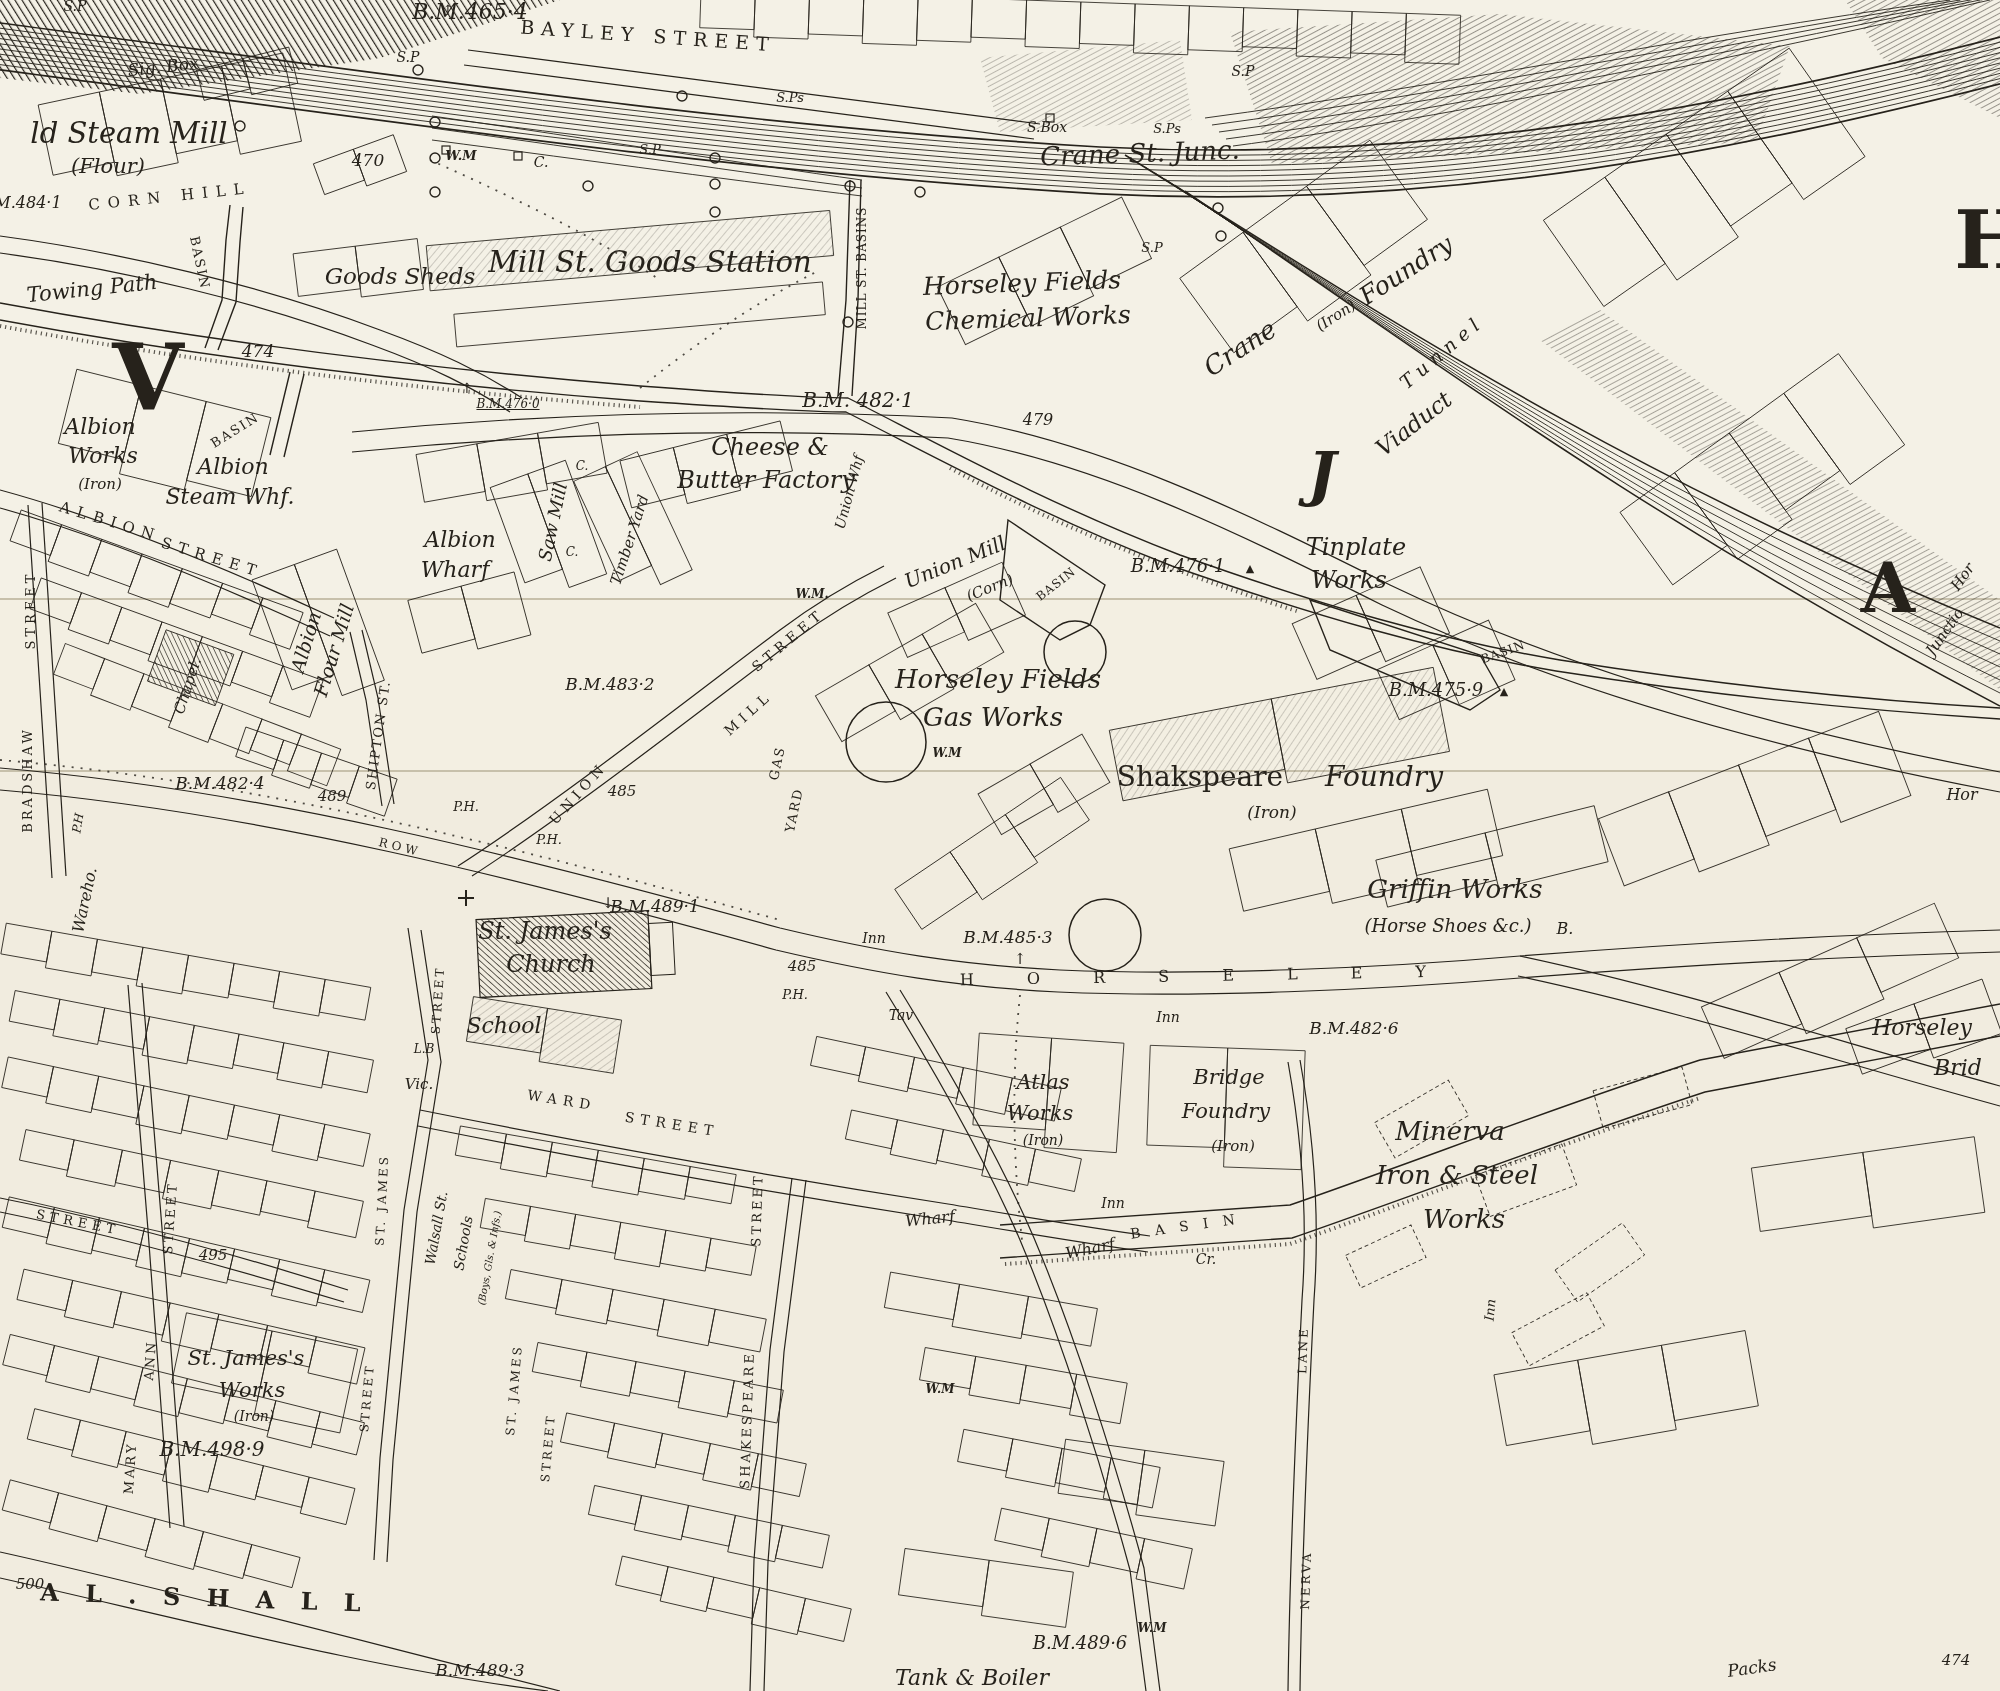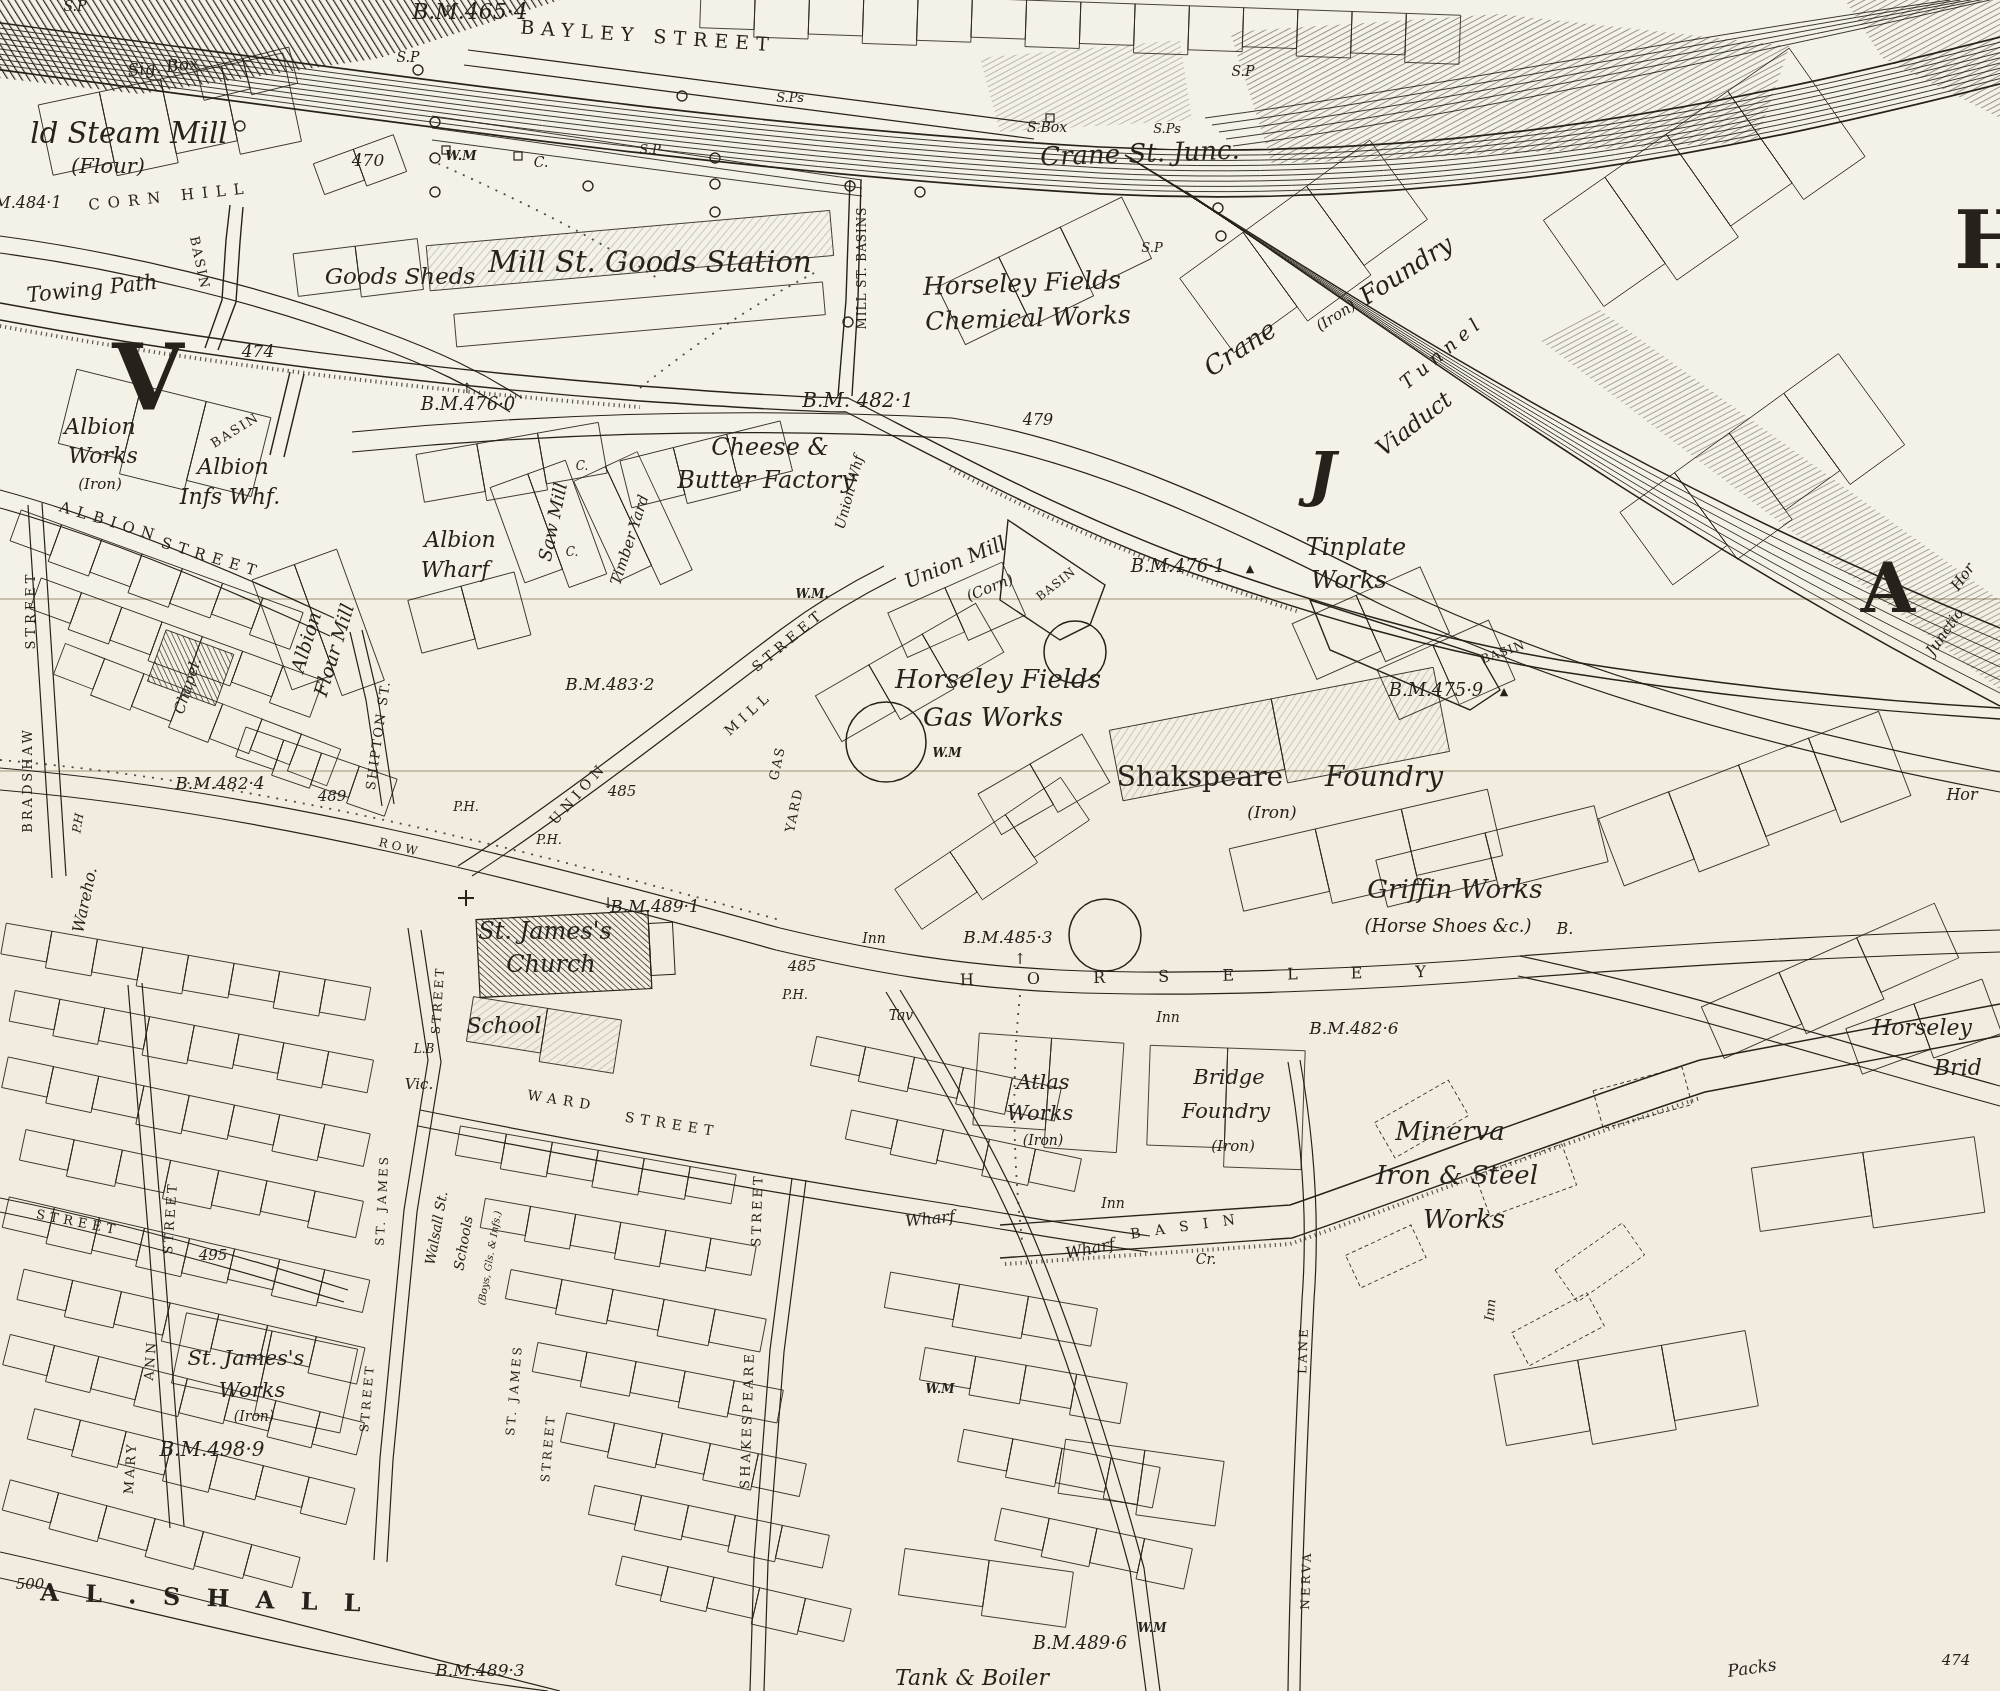--- a/index.html
+++ b/index.html
@@ -595,34 +595,34 @@
       <div class="lbl" style="left: 1028px; top: 318px; font-size: 25px; font-style: italic; font-weight: 400; transform: translate(-50%, -50%) rotate(-2deg);">Chemical Works</div>
       <div class="lbl" style="left: 1240px; top: 348px; font-size: 26px; font-style: italic; font-weight: 400; transform: translate(-50%, -50%) rotate(-33deg);">Crane</div>
       <div class="lbl" style="left: 1336px; top: 316px; font-size: 15px; font-style: italic; font-weight: 400; transform: translate(-50%, -50%) rotate(-33deg);">(Iron)</div>
       <div class="lbl" style="left: 1406px; top: 270px; font-size: 25px; font-style: italic; font-weight: 400; transform: translate(-50%, -50%) rotate(-33deg);">Foundry</div>
       <div class="lbl" style="left: 1442px; top: 352px; font-size: 19px; font-style: italic; font-weight: 400; letter-spacing: 6px; transform: translate(-50%, -50%) rotate(-40deg);">Tunnel</div>
       <div class="lbl" style="left: 1414px; top: 424px; font-size: 23px; font-style: italic; font-weight: 400; transform: translate(-50%, -50%) rotate(-38deg);">Viaduct</div>
       <div class="lbl" style="left: 92px; top: 289px; font-size: 21px; font-style: italic; font-weight: 400; transform: translate(-50%, -50%) rotate(-6deg);">Towing Path</div>
       <div class="lbl" style="left: 200px; top: 263px; font-size: 13px; font-weight: 400; letter-spacing: 2px; transform: translate(-50%, -50%) rotate(78deg);">BASIN</div>
       <div class="lbl" style="left: 258px; top: 351px; font-size: 17px; font-style: italic; font-weight: 400; transform: translate(-50%, -50%);">474</div>
       <div class="lbl" style="left: 467px; top: 388px; font-size: 14px; font-weight: 400; transform: translate(-50%, -50%);">↑</div>
-      <div class="lbl" style="left: 468px; top: 404px; font-size: 18px; font-style: italic; font-weight: 400; transform: translate(-50%, -50%);">B.M.476·0</div>
+      <div class="lbl" style="left: 508px; top: 404px; font-size: 12px; font-style: italic; font-weight: 400; transform: translate(-50%, -50%); text-decoration: underline;">B.M.476·0</div>
       <div class="lbl" style="left: 858px; top: 400px; font-size: 20px; font-style: italic; font-weight: 400; transform: translate(-50%, -50%);">B.M. 482·1</div>
       <div class="lbl" style="left: 1038px; top: 420px; font-size: 16px; font-style: italic; font-weight: 400; transform: translate(-50%, -50%);">479</div>
       <div class="lbl" style="left: 862px; top: 268px; font-size: 12px; font-weight: 400; letter-spacing: 1px; transform: translate(-50%, -50%) rotate(-90deg);">MILL ST. BASINS</div>
       <div class="lbl" style="left: 148px; top: 378px; font-size: 92px; font-weight: 700; transform: translate(-50%, -50%);">V</div>
       <div class="lbl" style="left: 1322px; top: 474px; font-size: 60px; font-style: italic; font-weight: 700; transform: translate(-50%, -50%);">J</div>
       <div class="lbl" style="left: 1888px; top: 588px; font-size: 70px; font-weight: 700; transform: translate(-50%, -50%);">A</div>
       <div class="lbl" style="left: 1992px; top: 240px; font-size: 80px; font-weight: 700; transform: translate(-50%, -50%);">H</div>
       <div class="lbl" style="left: 100px; top: 427px; font-size: 22px; font-style: italic; font-weight: 400; transform: translate(-50%, -50%);">Albion</div>
       <div class="lbl" style="left: 103px; top: 456px; font-size: 22px; font-style: italic; font-weight: 400; transform: translate(-50%, -50%);">Works</div>
       <div class="lbl" style="left: 100px; top: 484px; font-size: 15px; font-style: italic; font-weight: 400; transform: translate(-50%, -50%);">(Iron)</div>
       <div class="lbl" style="left: 235px; top: 430px; font-size: 13px; font-weight: 400; letter-spacing: 2px; transform: translate(-50%, -50%) rotate(-32deg);">BASIN</div>
       <div class="lbl" style="left: 233px; top: 467px; font-size: 22px; font-style: italic; font-weight: 400; transform: translate(-50%, -50%);">Albion</div>
-      <div class="lbl" style="left: 230px; top: 497px; font-size: 22px; font-style: italic; font-weight: 400; transform: translate(-50%, -50%);">Infs Whf.</div>
+      <div class="lbl" style="left: 230px; top: 497px; font-size: 22px; font-style: italic; font-weight: 400; transform: translate(-50%, -50%);">Steam Whf.</div>
       <div class="lbl" style="left: 110px; top: 522px; font-size: 15px; font-weight: 400; letter-spacing: 7px; transform: translate(-50%, -50%) rotate(17deg);">ALBION</div>
       <div class="lbl" style="left: 212px; top: 558px; font-size: 15px; font-weight: 400; letter-spacing: 7px; transform: translate(-50%, -50%) rotate(17deg);">STREET</div>
       <div class="lbl" style="left: 30px; top: 610px; font-size: 13px; font-weight: 400; letter-spacing: 4px; transform: translate(-50%, -50%) rotate(-90deg);">STREET</div>
       <div class="lbl" style="left: 27px; top: 780px; font-size: 13px; font-weight: 400; letter-spacing: 3px; transform: translate(-50%, -50%) rotate(-90deg);">BRADSHAW</div>
       <div class="lbl" style="left: 306px; top: 642px; font-size: 19px; font-style: italic; font-weight: 400; transform: translate(-50%, -50%) rotate(-73deg);">Albion</div>
       <div class="lbl" style="left: 334px; top: 650px; font-size: 19px; font-style: italic; font-weight: 400; transform: translate(-50%, -50%) rotate(-73deg);">Flour Mill</div>
       <div class="lbl" style="left: 460px; top: 540px; font-size: 22px; font-style: italic; font-weight: 400; transform: translate(-50%, -50%);">Albion</div>
       <div class="lbl" style="left: 455px; top: 570px; font-size: 22px; font-style: italic; font-weight: 400; transform: translate(-50%, -50%);">Wharf</div>
       <div class="lbl" style="left: 553px; top: 522px; font-size: 18px; font-style: italic; font-weight: 400; transform: translate(-50%, -50%) rotate(-78deg);">Saw Mill</div>
       <div class="lbl" style="left: 582px; top: 466px; font-size: 12px; font-style: italic; font-weight: 400; transform: translate(-50%, -50%);">C.</div>

